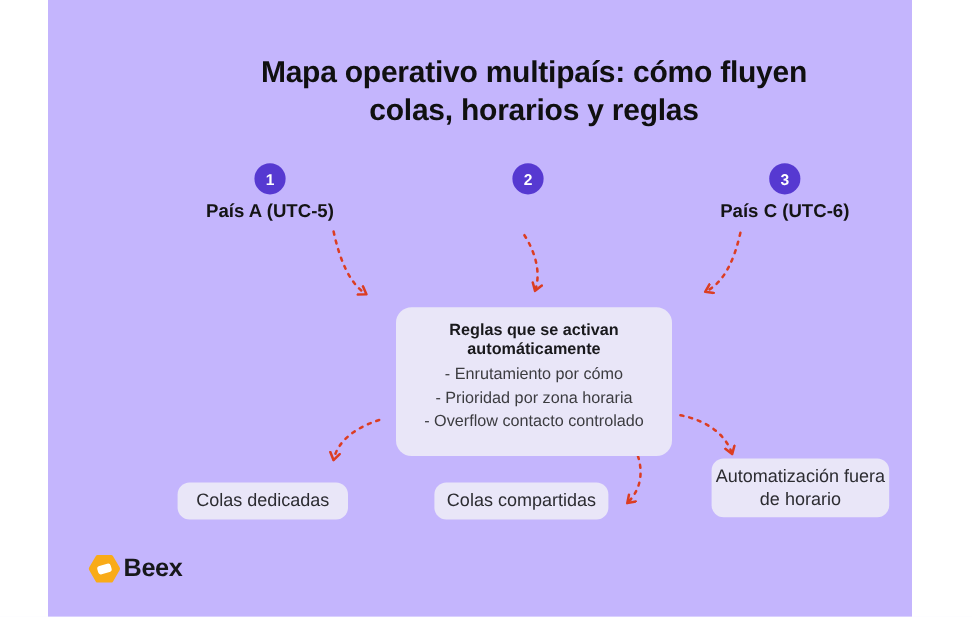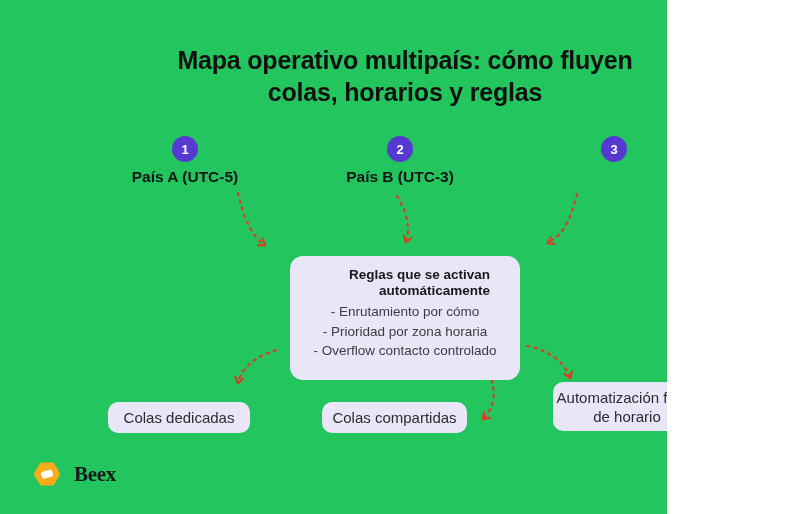--- a/index.html
+++ b/index.html
@@ -1,21 +1,22 @@
 <!DOCTYPE html>
 <html style="--accent-purple: #5639D1; --arrow-red: #DC3D22; --box-lavender: #E9E6F8; --brand-yellow: #F9AB18; --title-black: #101010; --background: #FFFFFF;"><head>
 <meta charset="utf-8">
 <style>
   html,body{margin:0;padding:0;background:#ffffff;}
   .canvas{
     position:relative;
-    width:667px;height:514px;
-    background:#22c55e;
+    width:720px;height:514px;
+    background:#c4b5fd;
     font-family:"Liberation Sans", sans-serif;
     overflow:hidden;
+    margin-left:40px;
   }
   
   .title{
     position:absolute;top:44px;left:0;width:810px;
     margin:0;text-align:center;
     font-size:25px;font-weight:700;line-height:32px;
     color:#101010;letter-spacing:-0.2px;
   }
   .title .tl{display:block;white-space:nowrap;}
   
@@ -49,41 +50,41 @@
   .rules-box{
     position:absolute;left:290px;top:256px;width:230px;height:124px;
     background:var(--box-lavender,#E9E6F8);
     border-radius:13px;
     box-sizing:border-box;
     padding-top:11px;
     text-align:center;
   }
   .rules-title{
     font-size:13.5px;font-weight:700;color:#19191c;line-height:16px;
-    width:170px;margin:0 auto 3px auto;text-align:right;
+    width:170px;margin:0 auto 3px auto;
   }
   .rules-item{
     font-size:13.5px;font-weight:400;color:#3c3c40;line-height:19.5px;
     white-space:nowrap;
   }
   
   .outcome{
     position:absolute;
     background:var(--box-lavender,#E9E6F8);
     border-radius:10px;
     display:flex;align-items:center;justify-content:center;
     font-size:15px;color:#2c2c31;text-align:center;line-height:19px;
   }
   .outcome-1{left:108px;top:402px;width:142px;height:31px;}
   .outcome-2{left:322px;top:402px;width:145px;height:31px;}
   .outcome-3{left:553px;top:382px;width:148px;height:49px;}
   
   .footer{
     position:absolute;left:33px;top:460px;
-    display:flex;align-items:center;gap:13px;font-family:Liberation Serif, serif;
+    display:flex;align-items:center;gap:2px;
   }
   .beex-text{
     font-size:21px;font-weight:800;color:#17181a;letter-spacing:-0.3px;
   }
 </style>
 </head>
 <body>
 
 <div class="canvas">
 
@@ -96,27 +97,27 @@
     <div class="badge">
       <span>1</span>
     </div>
     <div class="step-label">País A (UTC-5)</div>
   </div>
 
   <div class="step step-2">
     <div class="badge">
       <span>2</span>
     </div>
-    <div class="step-label">País B (UTC-3)</div>
   </div>
 
   <div class="step step-3">
     <div class="badge">
       <span>3</span>
     </div>
+    <div class="step-label">País C (UTC-6)</div>
   </div>
 
   <svg class="arrows" viewBox="0 0 810 514" xmlns="http://www.w3.org/2000/svg">
     <defs>
       <marker id="ah" markerWidth="11" markerHeight="11" refX="6.6" refY="5" orient="auto" markerUnits="userSpaceOnUse">
         <path d="M1,1 L7,5 L1,9" fill="none" style="stroke:var(--arrow-red,#DC3D22)" stroke-width="2.1" stroke-linecap="round" stroke-linejoin="round"></path>
       </marker>
     </defs>
     <path class="arrow-path" d="M 238 193 C 243 216, 251 236, 265 245" marker-end="url(#ah)"></path>
     <path class="arrow-path" d="M 397 196 C 406 210, 411 227, 406 242" marker-end="url(#ah)"></path>

